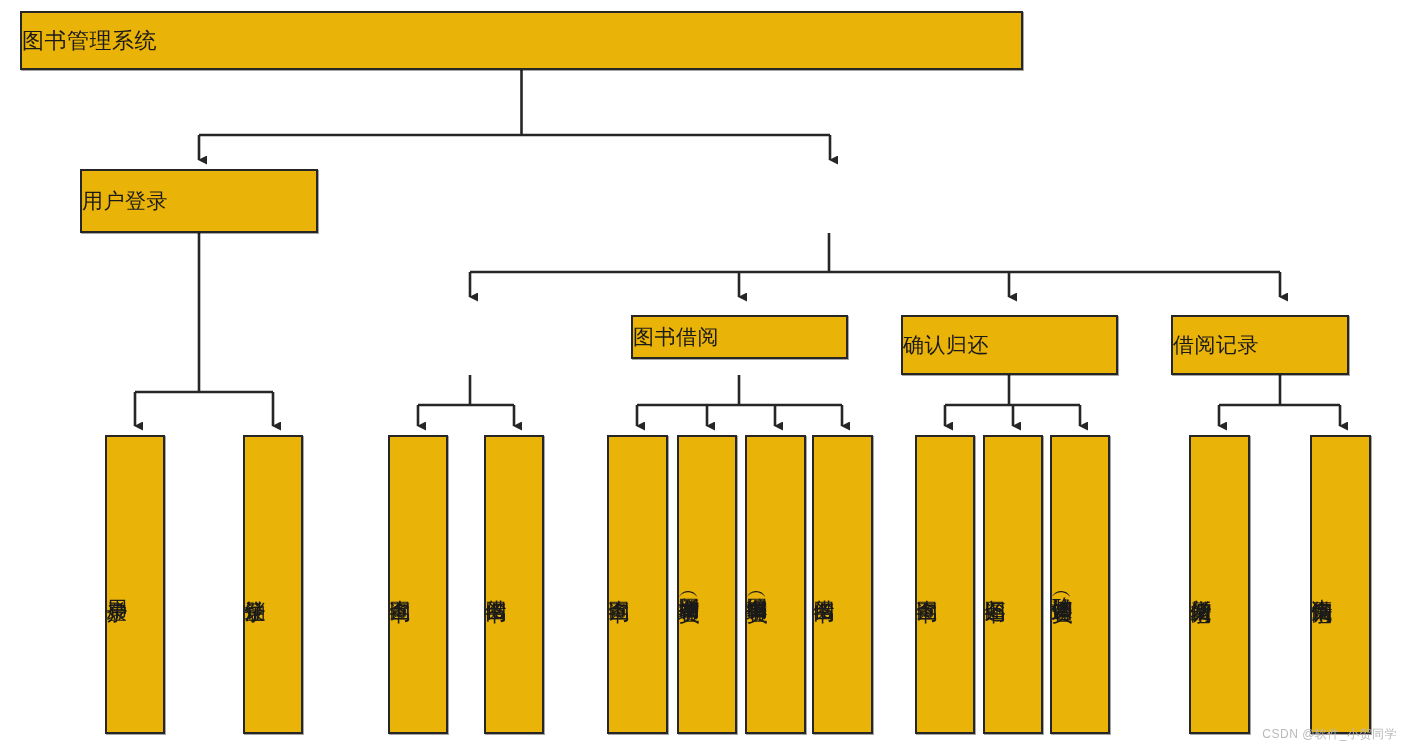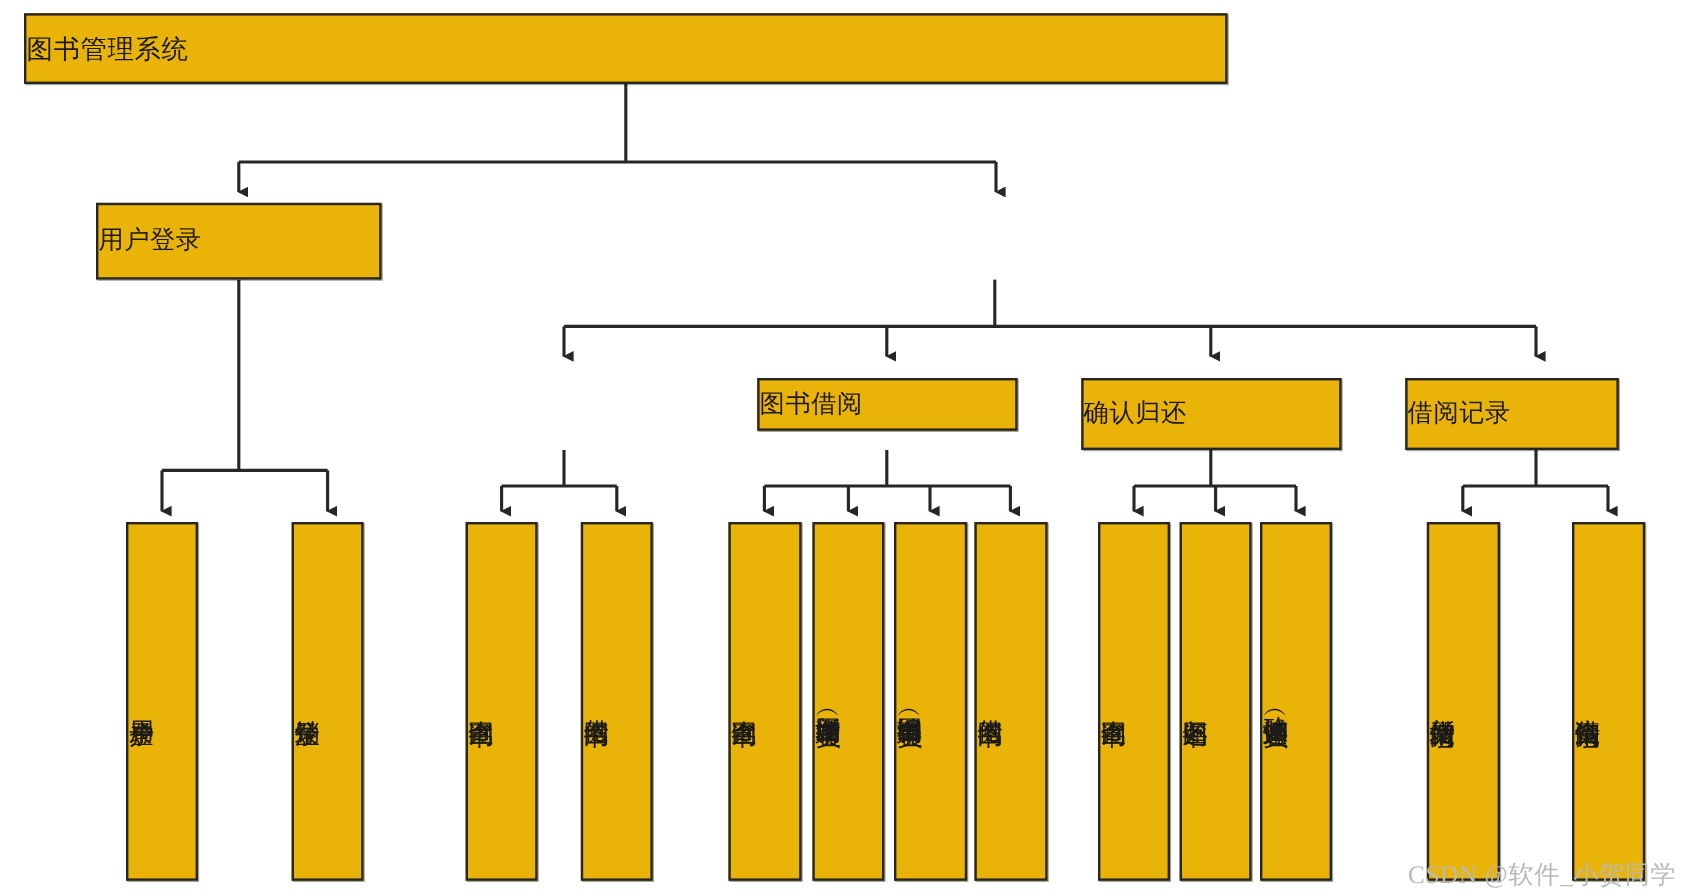--- a/index.html
+++ b/index.html
@@ -49,24 +49,24 @@
     left: 0;
     top: 0;
     width: 1405px;
     height: 747px;
     pointer-events: none;
   }
   .watermark {
     position: absolute;
     right: 8px;
     bottom: 4px;
-    font-size: 21px;
+    font-size: 12px;
     color: #b9b9b9;
     letter-spacing: 0.5px;
-    font-family: Liberation Serif, serif;
+    font-family: Liberation Sans, sans-serif;
     white-space: nowrap;
   }
 </style>
 </head>
 <body>
 
 <div id="canvas">
 
   <svg id="edges" viewBox="0 0 1405 747" xmlns="http://www.w3.org/2000/svg">
     <defs>

